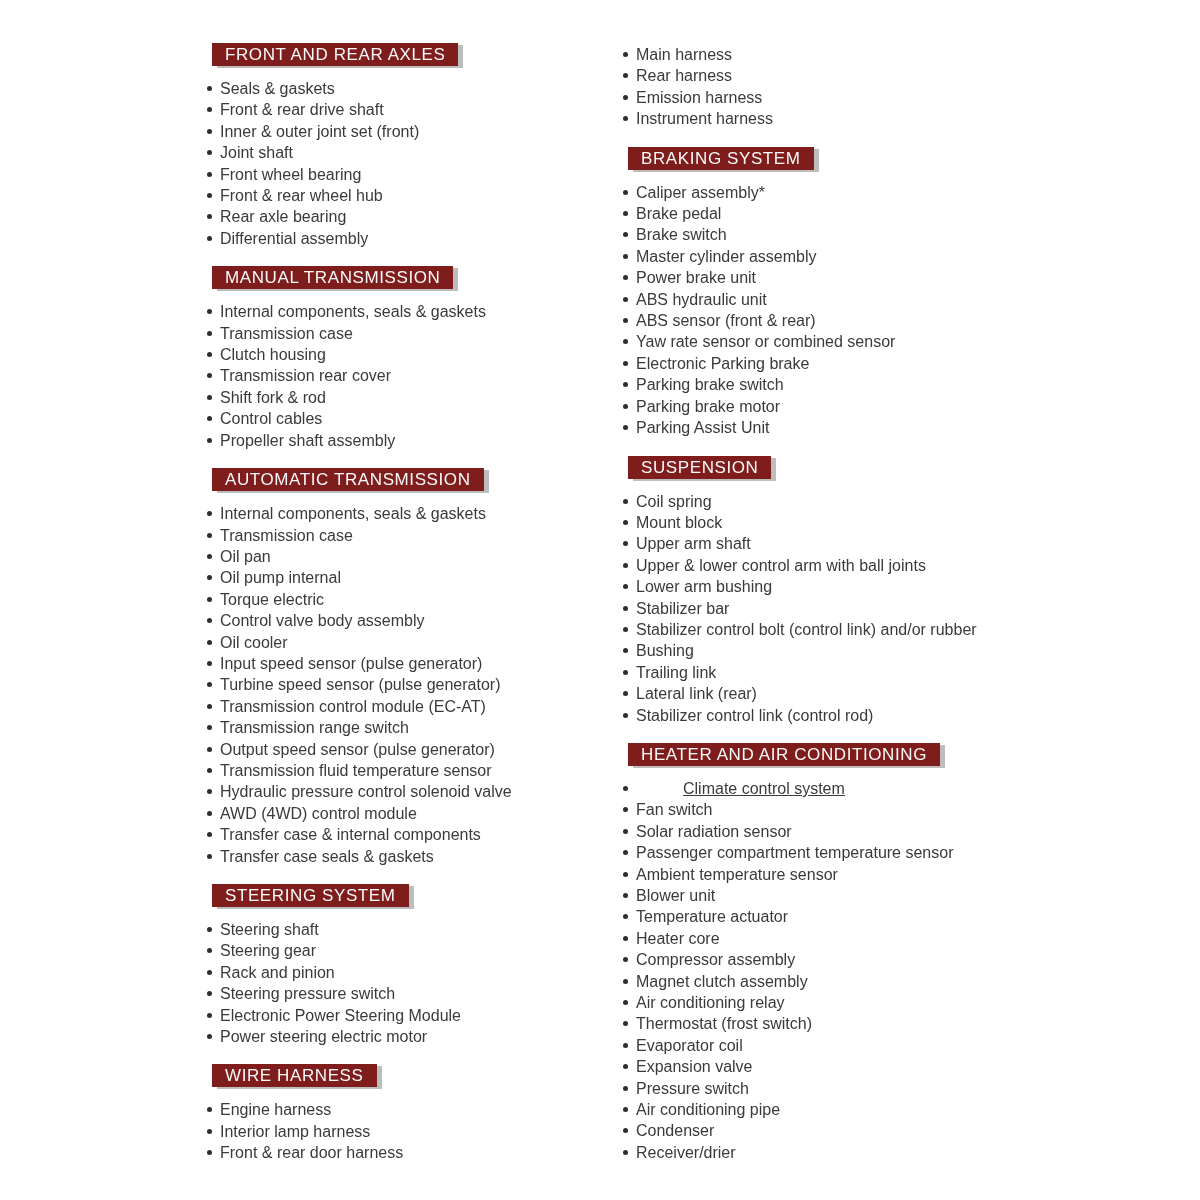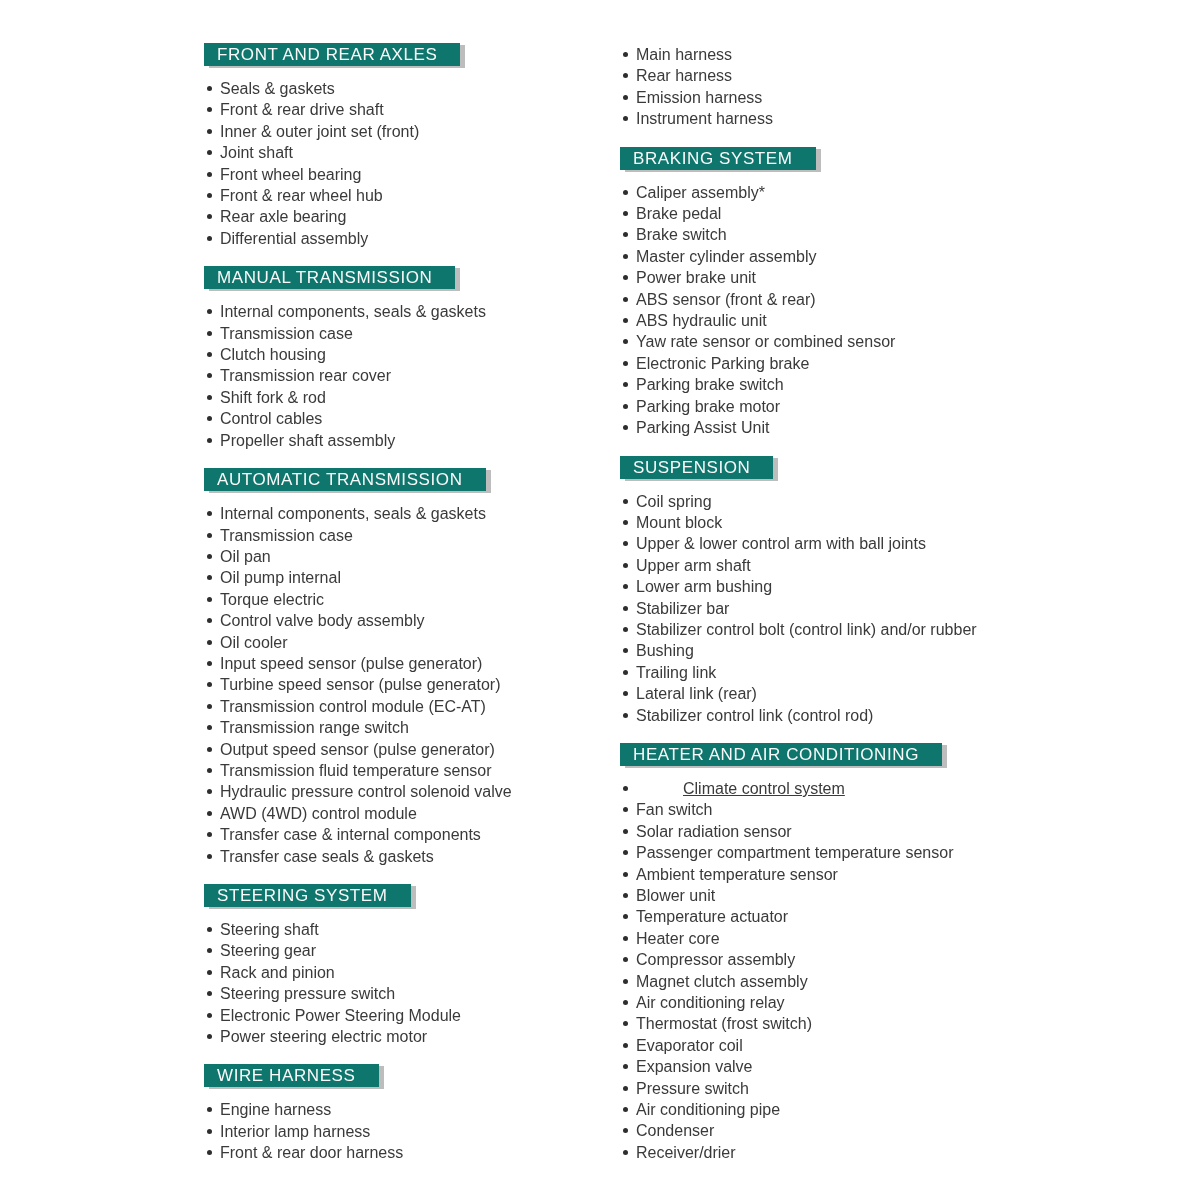--- a/index.html
+++ b/index.html
@@ -10,28 +10,28 @@
     background: #ffffff;
     font-family: "Liberation Sans", sans-serif;
     overflow: hidden;
   }
   .col { position: absolute; width: 520px; }
   .col-left  { left: 204px; top: 43px; }
   .col-right { left: 620px; top: 44px; }
   .section { margin: 0 0 17px 0; }
   .section-header {
     display: inline-block;
-    background: #0f766e;
+    background: #7f1d1d;
     color: #fafafa;
     font-size: 17px;
     font-weight: 400;
     line-height: 17px;
     letter-spacing: 0.6px;
-    padding: 3px 23px 3px 13px;
-    margin: 0 0 12px 0;
+    padding: 3px 13px 3px 13px;
+    margin: 0 0 12px 8px;
     box-shadow: 5px 2px 0 #bdbdbd;
     white-space: nowrap;
   }
   .item-list { list-style: none; margin: 0; padding: 0; }
   .item {
     position: relative;
     padding-left: 16px;
     font-size: 16px;
     line-height: 21.4px;
     color: #3a3a3a;
@@ -114,33 +114,33 @@
           <li class="item"><span class="item-text">Emission harness</span></li>
           <li class="item"><span class="item-text">Instrument harness</span></li>
         </ul>
       </section>
       <section class="section"><h2 class="section-header">BRAKING SYSTEM</h2><ul class="item-list">
           <li class="item"><span class="item-text">Caliper assembly*</span></li>
           <li class="item"><span class="item-text">Brake pedal</span></li>
           <li class="item"><span class="item-text">Brake switch</span></li>
           <li class="item"><span class="item-text">Master cylinder assembly</span></li>
           <li class="item"><span class="item-text">Power brake unit</span></li>
+          <li class="item"><span class="item-text">ABS hydraulic unit</span></li>
           <li class="item"><span class="item-text">ABS sensor (front &amp; rear)</span></li>
-          <li class="item"><span class="item-text">ABS hydraulic unit</span></li>
           <li class="item"><span class="item-text">Yaw rate sensor or combined sensor</span></li>
           <li class="item"><span class="item-text">Electronic Parking brake</span></li>
           <li class="item"><span class="item-text">Parking brake switch</span></li>
           <li class="item"><span class="item-text">Parking brake motor</span></li>
           <li class="item"><span class="item-text">Parking Assist Unit</span></li>
         </ul></section>
       <section class="section"><h2 class="section-header">SUSPENSION</h2><ul class="item-list">
           <li class="item"><span class="item-text">Coil spring</span></li>
           <li class="item"><span class="item-text">Mount block</span></li>
+          <li class="item"><span class="item-text">Upper arm shaft</span></li>
           <li class="item"><span class="item-text">Upper &amp; lower control arm with ball joints</span></li>
-          <li class="item"><span class="item-text">Upper arm shaft</span></li>
           <li class="item"><span class="item-text">Lower arm bushing</span></li>
           <li class="item"><span class="item-text">Stabilizer bar</span></li>
           <li class="item"><span class="item-text">Stabilizer control bolt (control link) and/or rubber</span></li>
           <li class="item"><span class="item-text">Bushing</span></li>
           <li class="item"><span class="item-text">Trailing link</span></li>
           <li class="item"><span class="item-text">Lateral link (rear)</span></li>
           <li class="item"><span class="item-text">Stabilizer control link (control rod)</span></li>
         </ul></section>
       <section class="section"><h2 class="section-header">HEATER AND AIR CONDITIONING</h2><ul class="item-list">
           <li class="item"><span class="item-text underline">Climate control system</span></li>

